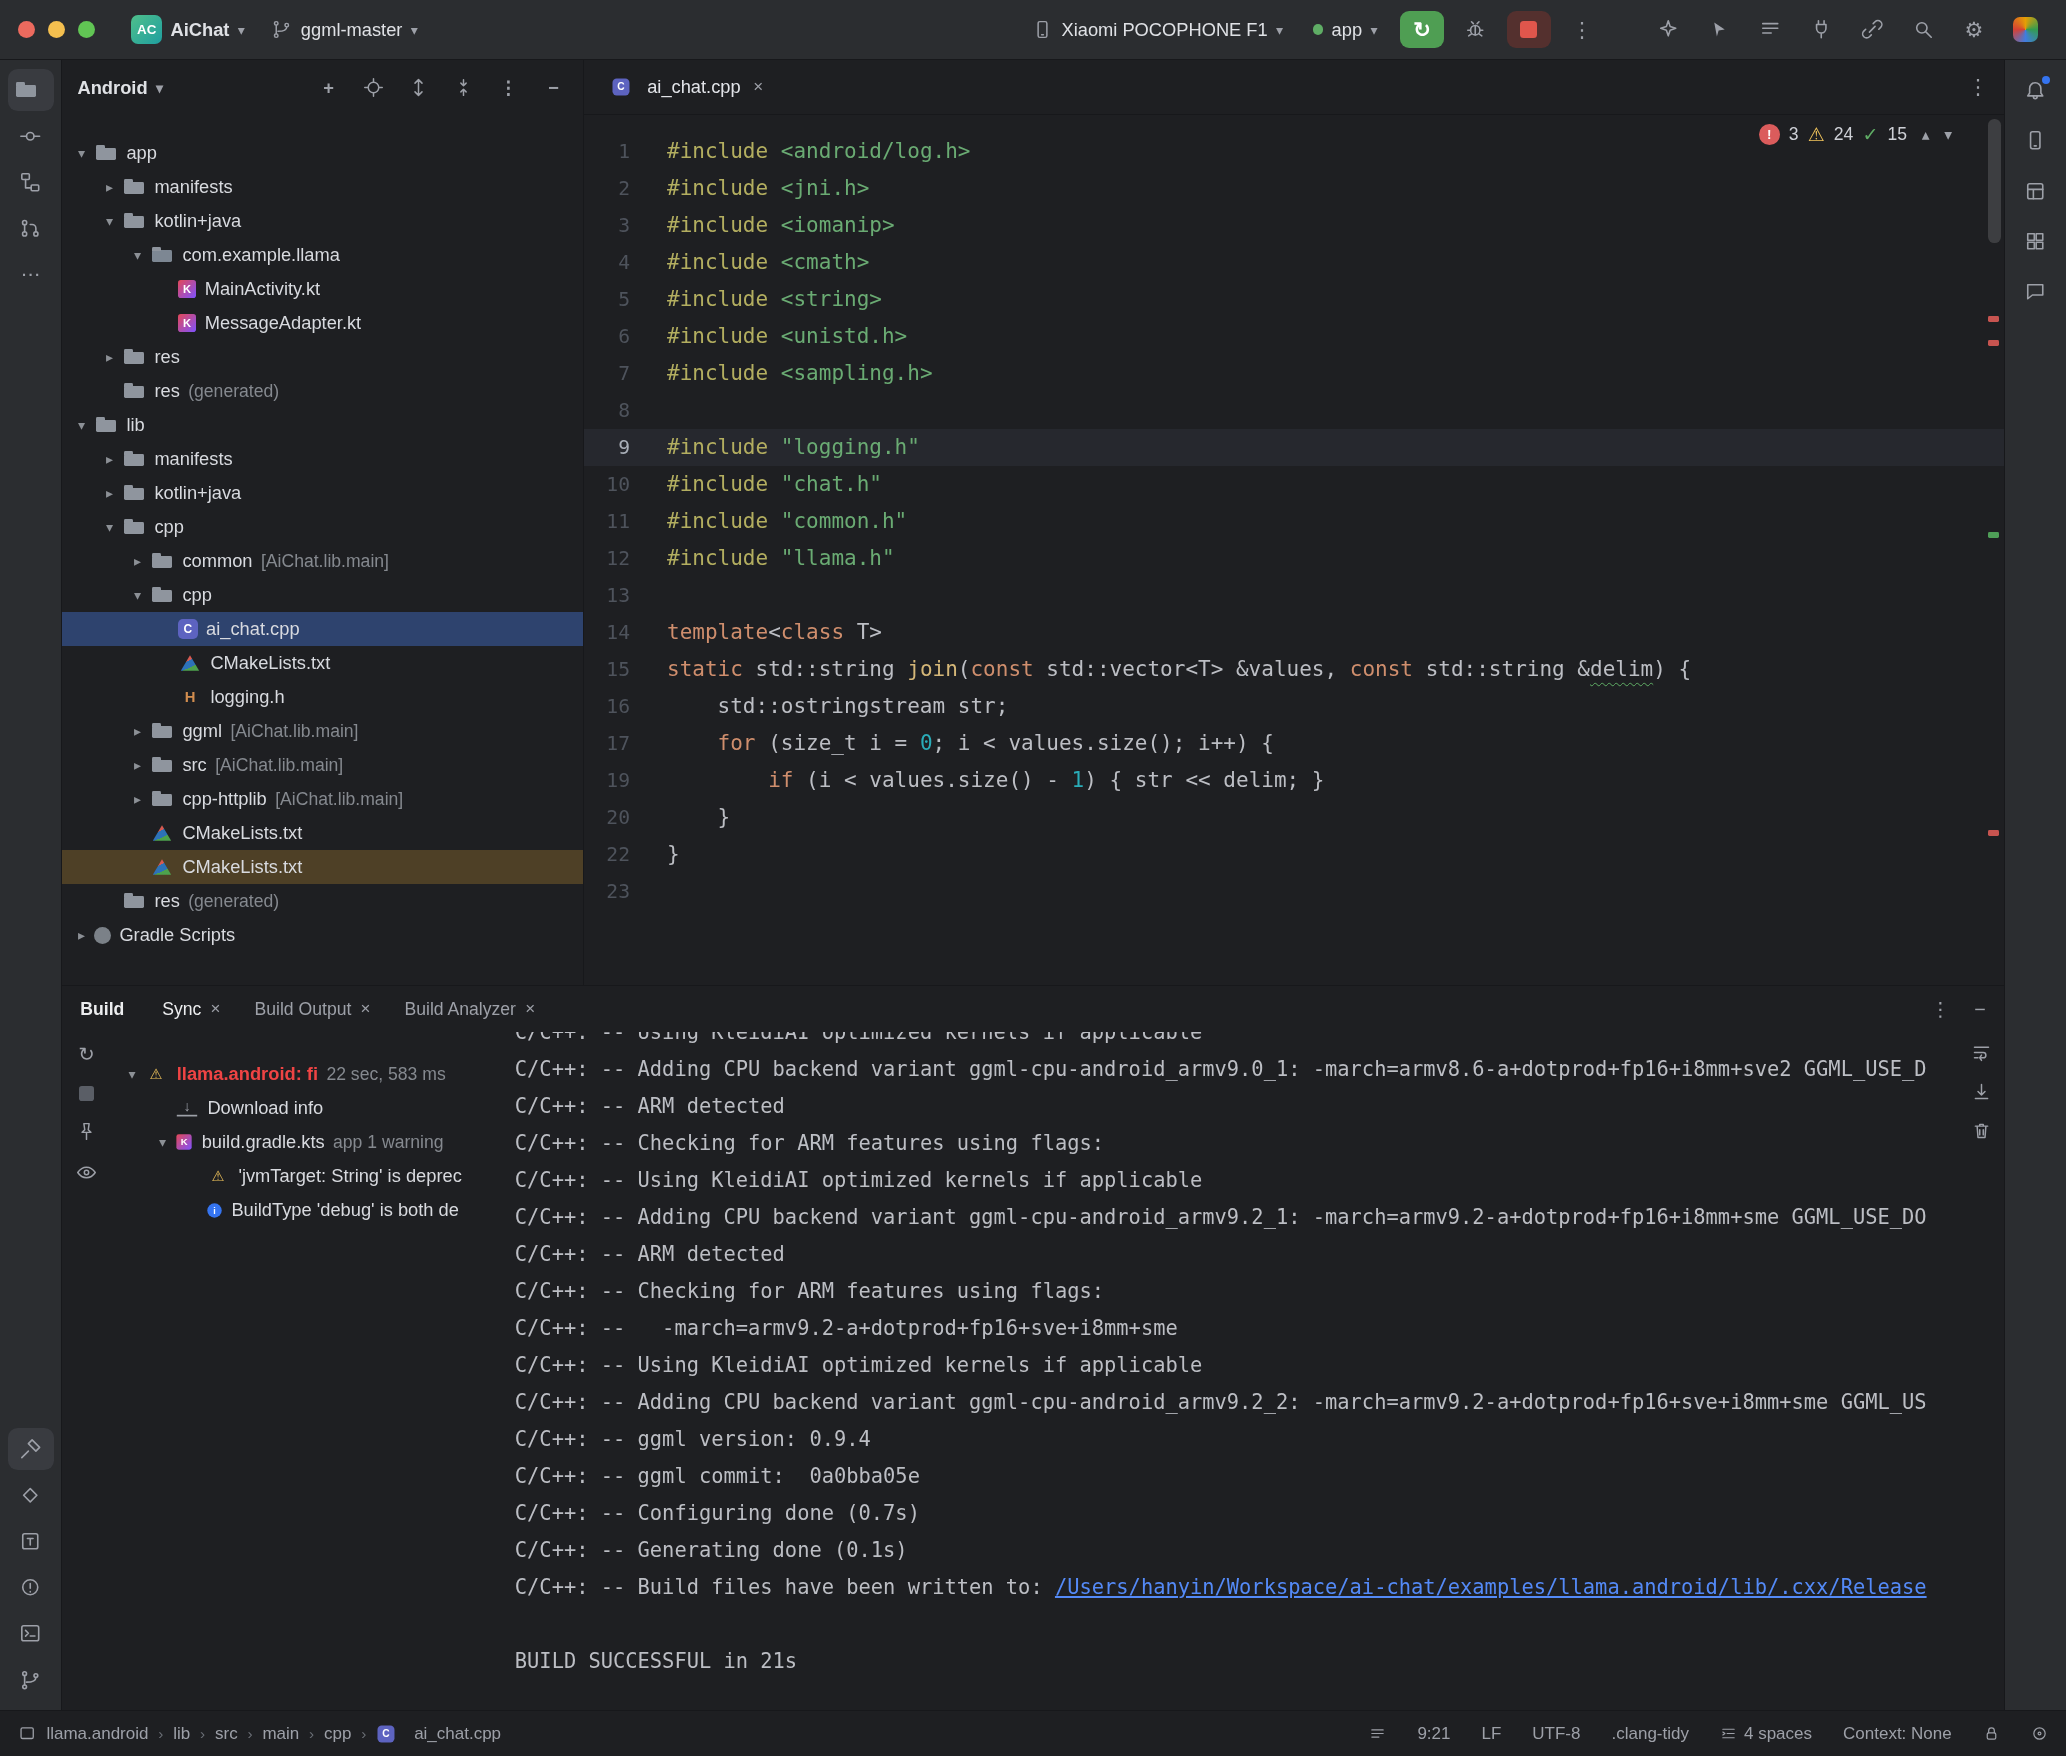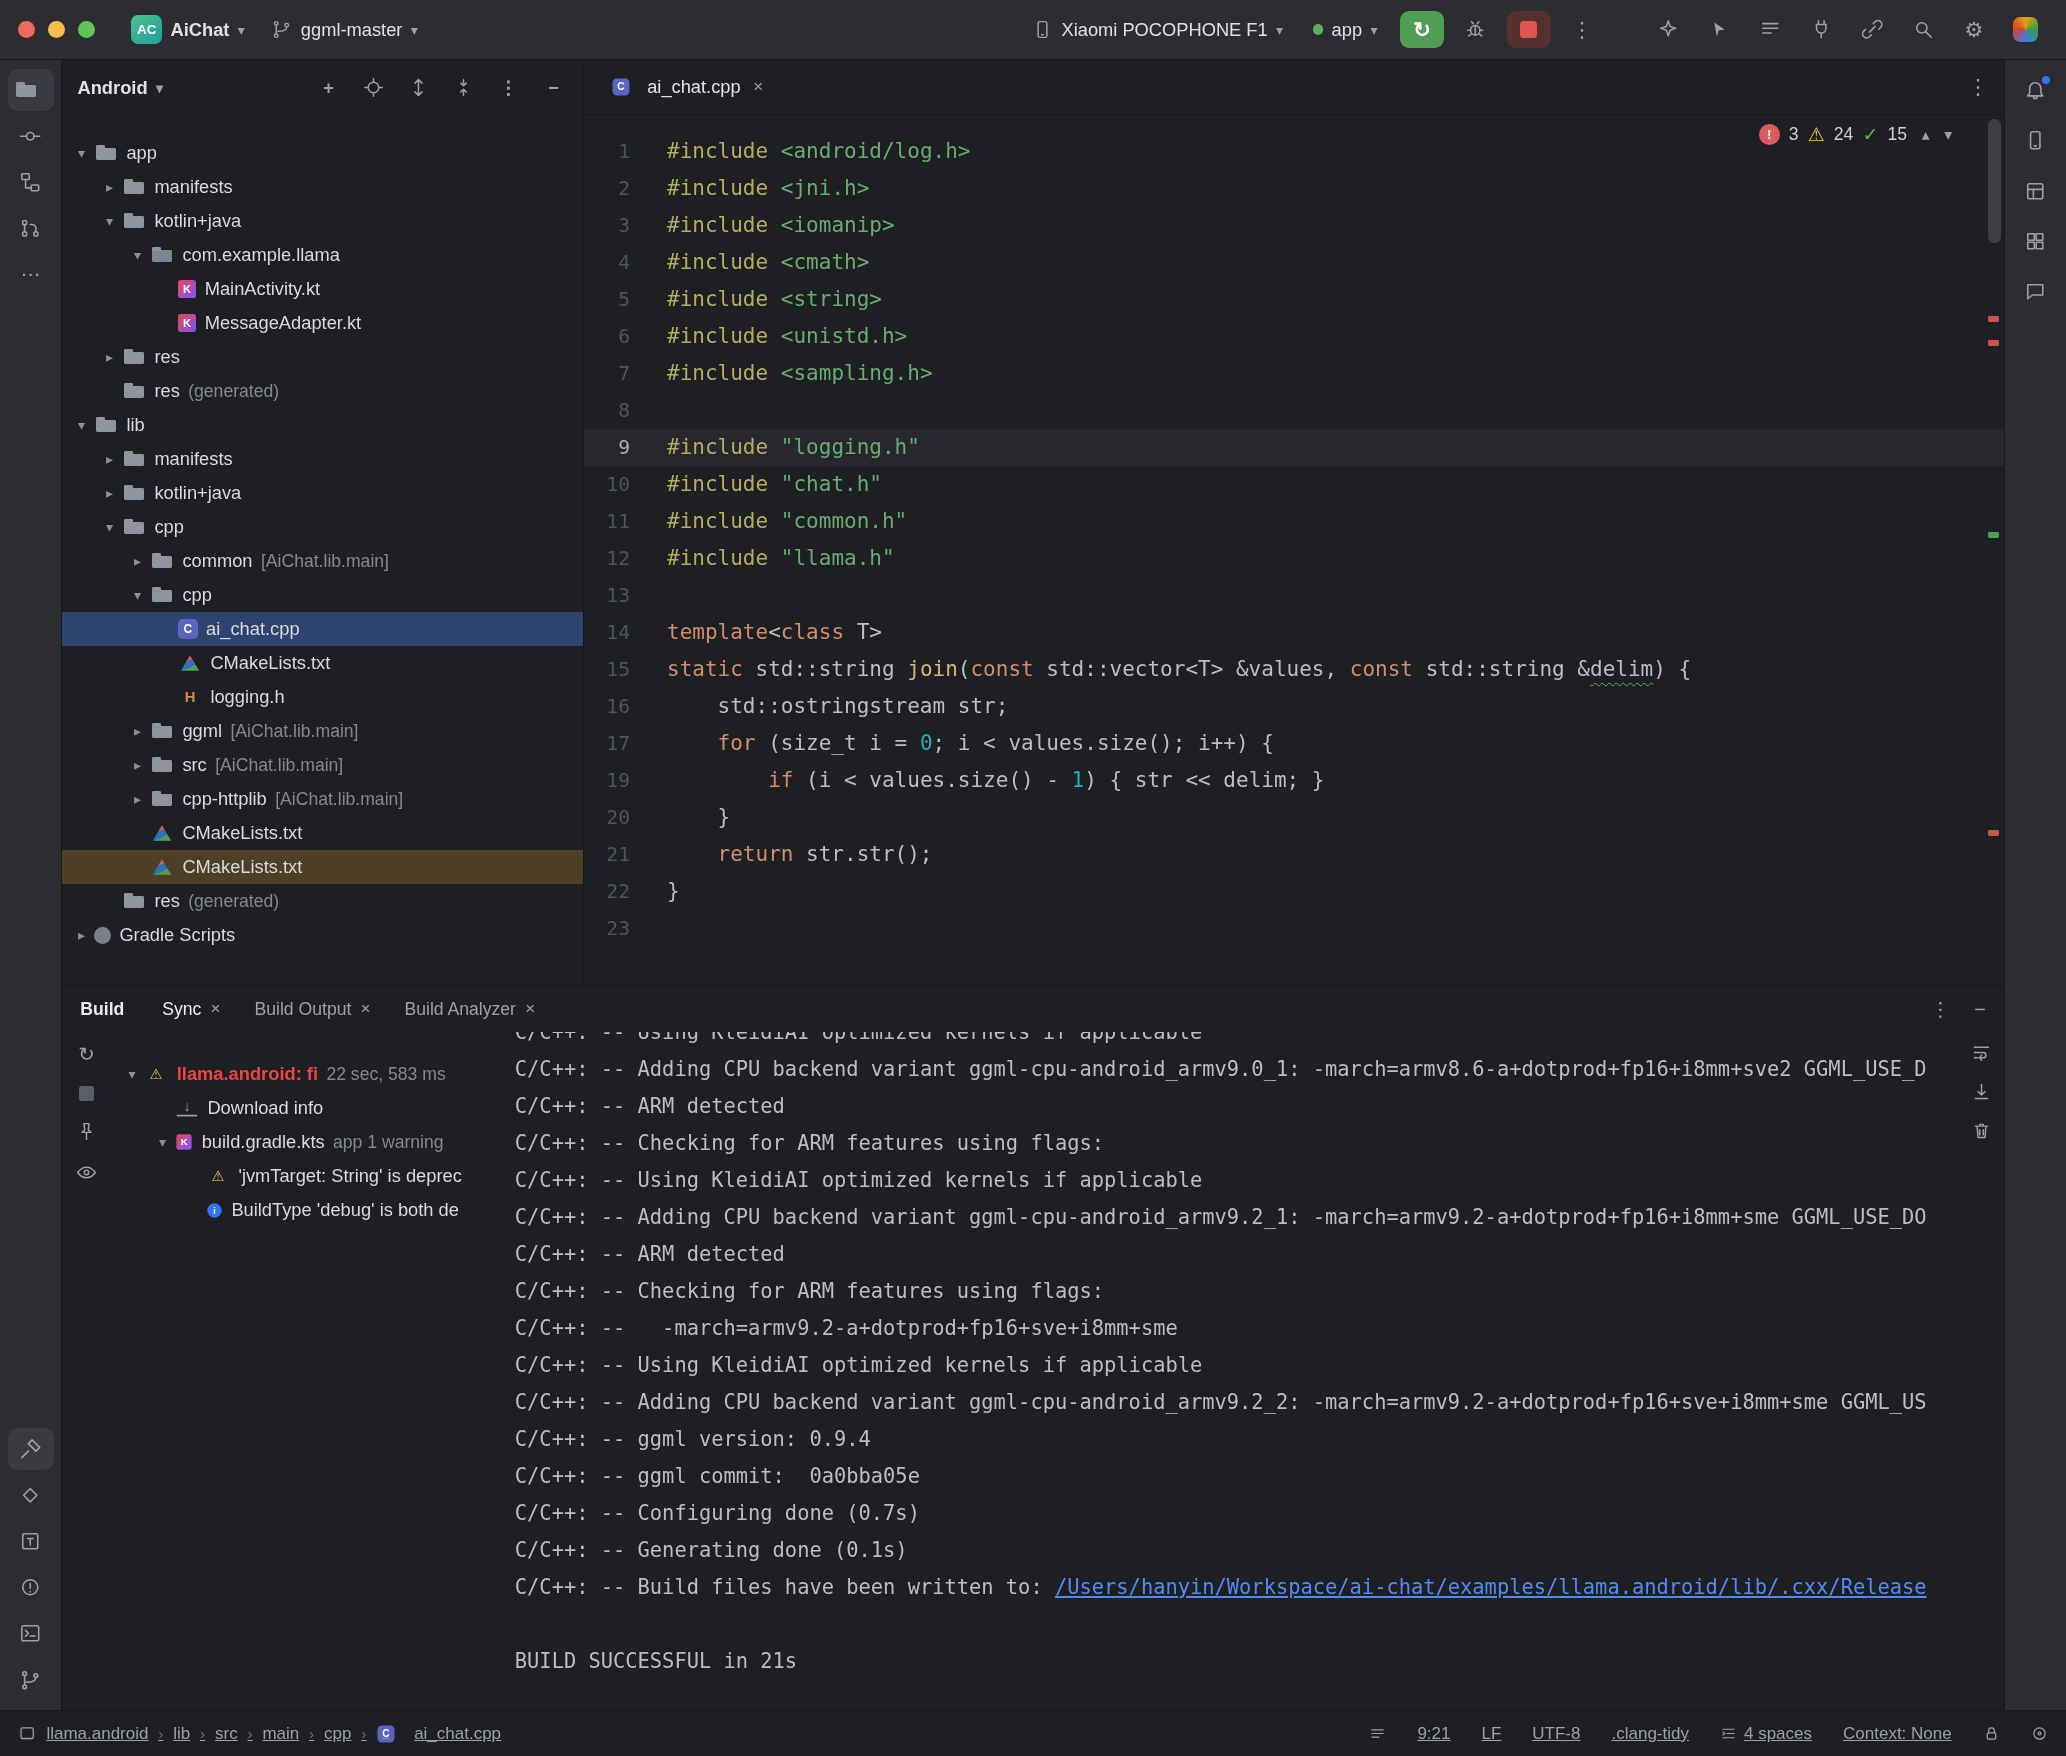--- a/index.html
+++ b/index.html
@@ -109,21 +109,21 @@
   #build-tree { width:394px; padding-top:25px; overflow:hidden; }
   .btree-row { display:flex; align-items:center; height:34px; font-size:18.3px; white-space:nowrap; }
   .blbl { color:#D8DADF; } .blbl.bold { font-weight:700; color:#ef4444; }
   #console-wrap { flex:1; position:relative; overflow:hidden; }
   #console { position:absolute; top:-18.3px; left:9.8px; right:0; bottom:0; }
   .con-line { height:37px; line-height:37px; font-family:"DejaVu Sans Mono", monospace; font-size:20.4px; color:#BCBEC4; white-space:pre; overflow:hidden; }
   .con-link { color:#548AF7; text-decoration:underline; cursor:pointer; }
   #console-tools { width:45px; display:flex; flex-direction:column; align-items:center; padding-top:9.8px; gap:18.3px; }
 
   
-  #statusbar { height:46px; border-top:0.7px solid #17181B; display:flex; align-items:center; padding:0 18.3px; font-size:17px; color:#9DA0A8; background:#1E1F22;text-decoration:underline; }
+  #statusbar { height:46px; border-top:0.7px solid #17181B; display:flex; align-items:center; padding:0 18.3px; font-size:17px; color:#9DA0A8; background:#1E1F22; }
   #breadcrumbs { display:flex; align-items:center; gap:9.8px; }
   .bc-sep { color:#6B6F76; font-size:15.5px; }
   .bc-item { color:#9DA0A8; }
   #sb-right { margin-left:auto; display:flex; align-items:center; gap:31px; }
   .sb-item { display:flex; align-items:center; gap:7px; }
 </style>
 </head>
 <body>
 
 <div id="titlebar">
@@ -533,24 +533,20 @@
               </div>
               <div class="code-row">
                 <span class="lnum">19</span>
                 <span class="ltext"><span class="c-tx">        </span><span class="c-kw">if</span><span class="c-tx"> (i &lt; values.size() - </span><span class="c-nu">1</span><span class="c-tx">) { str &lt;&lt; delim; }</span></span>
               </div>
               <div class="code-row">
                 <span class="lnum">20</span>
                 <span class="ltext"><span class="c-tx">    }</span></span>
               </div>
               <div class="code-row">
-                <span class="lnum">21</span>
-                <span class="ltext"><span class="c-tx">    </span><span class="c-kw">return</span><span class="c-tx"> str.str();</span></span>
-              </div>
-              <div class="code-row">
                 <span class="lnum">22</span>
                 <span class="ltext"><span class="c-tx">}</span></span>
               </div>
               <div class="code-row">
                 <span class="lnum">23</span>
                 <span class="ltext"></span>
               </div>
             </div>
           <div id="inspections">
             <span class="err-circle">!</span>

